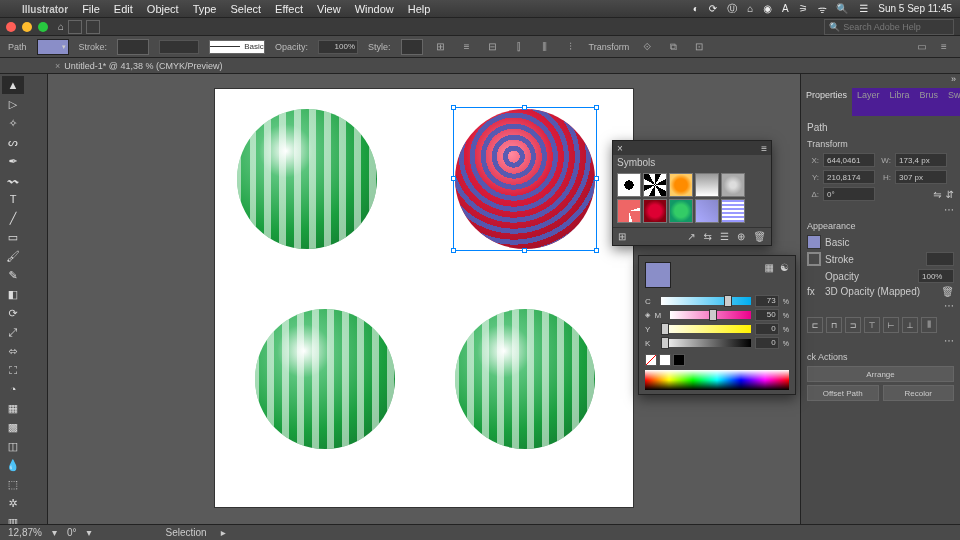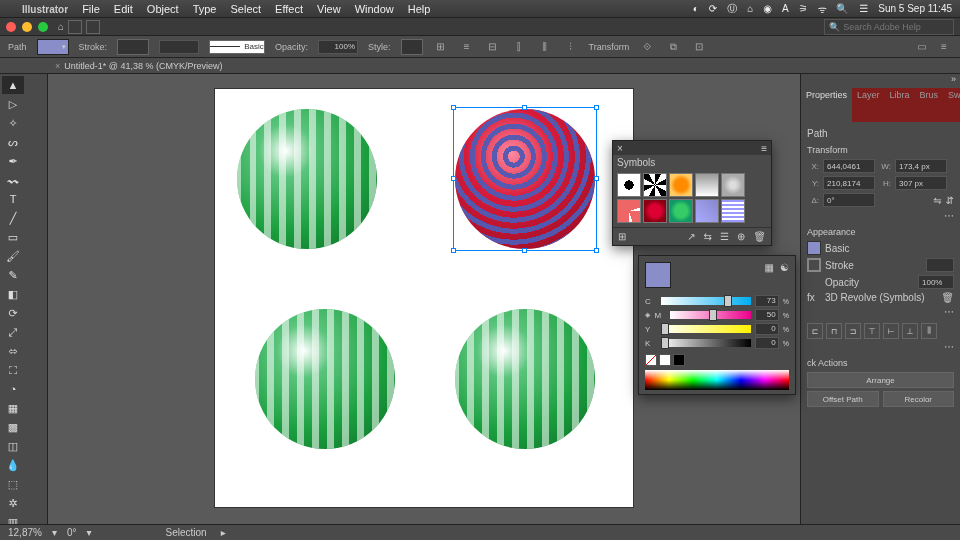--- a/index.html
+++ b/index.html
@@ -34,21 +34,21 @@
 .canvas-wrap{flex:1;background:#5a5a5a;display:flex;align-items:flex-start;justify-content:center;padding-top:14px}
 .artboard{width:420px;height:420px;background:#fff;border:1px solid #333;position:relative}
 .sphere{position:absolute;width:140px;height:140px;border-radius:50%}
 .g-sphere{background:radial-gradient(circle at 35% 30%,#fff 0%,#5ac47c 20%,#1a9e3e 60%,#0d6b28 100%);overflow:hidden}
 .g-sphere::before{content:"";position:absolute;inset:0;background:repeating-linear-gradient(90deg,rgba(255,255,255,0) 0 7px,rgba(255,255,255,0.55) 7px 13px);border-radius:50%;transform:scaleX(1.15)}
 .r-sphere{background:radial-gradient(circle at 40% 32%,#ff8aa0 0%,#d81b3a 35%,#a50f28 80%);overflow:hidden}
 .r-sphere::before{content:"";position:absolute;inset:0;background:repeating-radial-gradient(circle at 42% 34%,rgba(80,90,180,0) 0 6px,rgba(80,90,180,0.95) 6px 11px);border-radius:50%}
 .sel-box{position:absolute;border:1px solid #0084ff}
 .sel-box .h{position:absolute;width:5px;height:5px;background:#fff;border:1px solid #0084ff}
 .right-col{width:160px;background:#4a4a4a;border-left:1px solid #222}
-.panel-tabs{display:flex;background:#7f1d1d;height:34px}
+.panel-tabs{display:flex;background:#4c1d95;height:28px}
 .panel-tabs span{padding:2px 5px;font-size:9px;color:#999}
 .panel-tabs span.act{background:#4a4a4a;color:#ddd}
 .panel-body{padding:6px;font-size:9px}
 .prop-row{display:flex;align-items:center;gap:4px;margin-bottom:3px}
 .prop-row .l{width:12px;font-size:8px;text-align:right;color:#aaa}
 .prop-in{width:52px;height:14px;background:#333;border:1px solid #555;font-size:8px;padding:0 3px;display:flex;align-items:center}
 .section-h{font-size:9px;color:#ccc;margin:6px 0 4px}
 .btn-w{height:16px;background:#5a5a5a;border:1px solid #666;display:flex;align-items:center;justify-content:center;font-size:8px;flex:1}
 .float-panel{position:absolute;background:#4a4a4a;border:1px solid #222;box-shadow:0 4px 12px rgba(0,0,0,0.5)}
 .fp-symbols{left:612px;top:140px;width:160px}
@@ -254,21 +254,21 @@
           <span>Stroke</span>
           <div class="prop-in" style="width:28px;margin-left:auto"></div>
         </div>
       <div class="prop-row">
           <span style="width:14px"></span>
           <span>Opacity</span>
           <div class="prop-in" style="width:36px;margin-left:auto">100%</div>
         </div>
       <div class="prop-row">
           <span style="width:14px">fx</span>
-          <span>3D Revolve (Symbols)</span>
+          <span>3D Opacity (Mapped)</span>
           <span style="margin-left:auto">🗑</span>
         </div>
       <div style="text-align:right;margin:2px 0 6px"><span>⋯</span></div>
 
       <div class="align-icons">
         <div class="ai">⊏</div>
         <div class="ai">⊓</div>
         <div class="ai">⊐</div>
         <div class="ai">⊤</div>
         <div class="ai">⊢</div>

